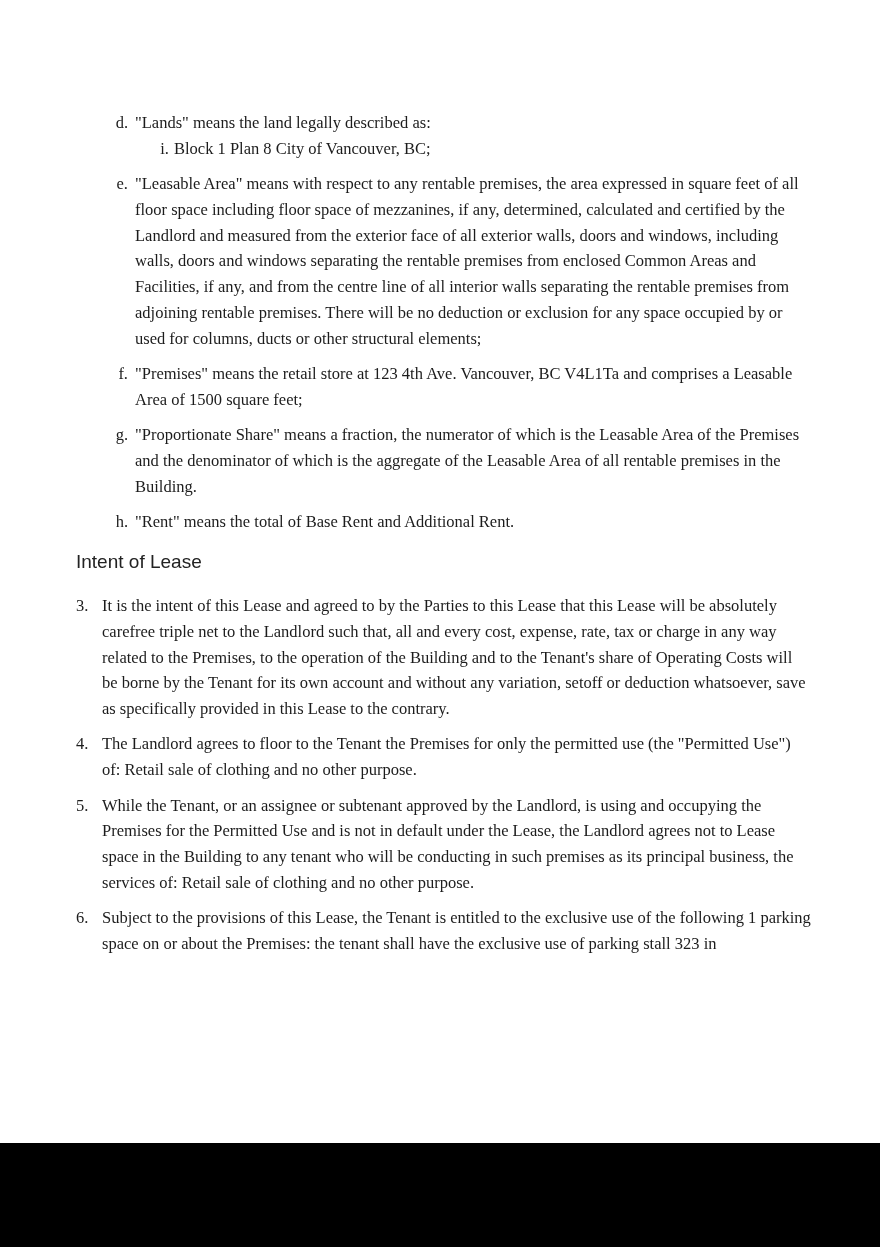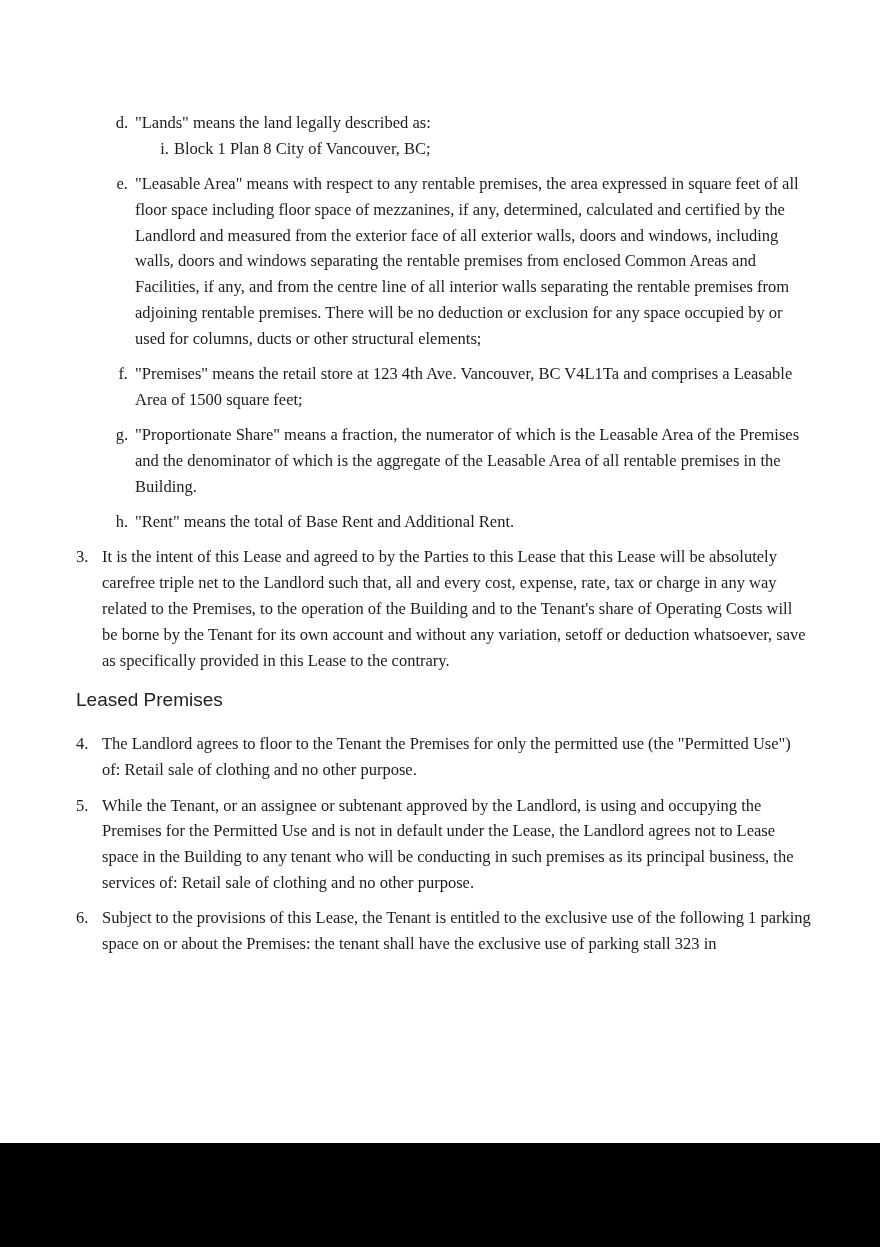--- a/index.html
+++ b/index.html
@@ -90,29 +90,29 @@
       <div class="item-text">"Proportionate Share" means a fraction, the numerator of which is the Leasable Area of the Premises and the denominator of which is the aggregate of the Leasable Area of all rentable premises in the Building.</div>
     </div>
 
     <div class="list-item">
       <span class="def-marker">h.</span>
       <div class="item-text">"Rent" means the total of Base Rent and Additional Rent.</div>
     </div>
 
   </div>
 
+  <h2 class="section-heading">Intent of Lease</h2>
 
   <div class="body-text">
     <div class="list-item">
       <span class="num-marker">3.</span>
       <div class="item-text">It is the intent of this Lease and agreed to by the Parties to this Lease that this Lease will be absolutely carefree triple net to the Landlord such that, all and every cost, expense, rate, tax or charge in any way related to the Premises, to the operation of the Building and to the Tenant's share of Operating Costs will be borne by the Tenant for its own account and without any variation, setoff or deduction whatsoever, save as specifically provided in this Lease to the contrary.</div>
     </div>
   </div>
 
-  <h2 class="section-heading">Leased Premises</h2>
 
   <div class="body-text">
     <div class="list-item">
       <span class="num-marker">4.</span>
       <div class="item-text">The Landlord agrees to floor to the Tenant the Premises for only the permitted use (the "Permitted Use") of: Retail sale of clothing and no other purpose.</div>
     </div>
 
     <div class="list-item">
       <span class="num-marker">5.</span>
       <div class="item-text">While the Tenant, or an assignee or subtenant approved by the Landlord, is using and occupying the Premises for the Permitted Use and is not in default under the Lease, the Landlord agrees not to Lease space in the Building to any tenant who will be conducting in such premises as its principal business, the services of: Retail sale of clothing and no other purpose.</div>

